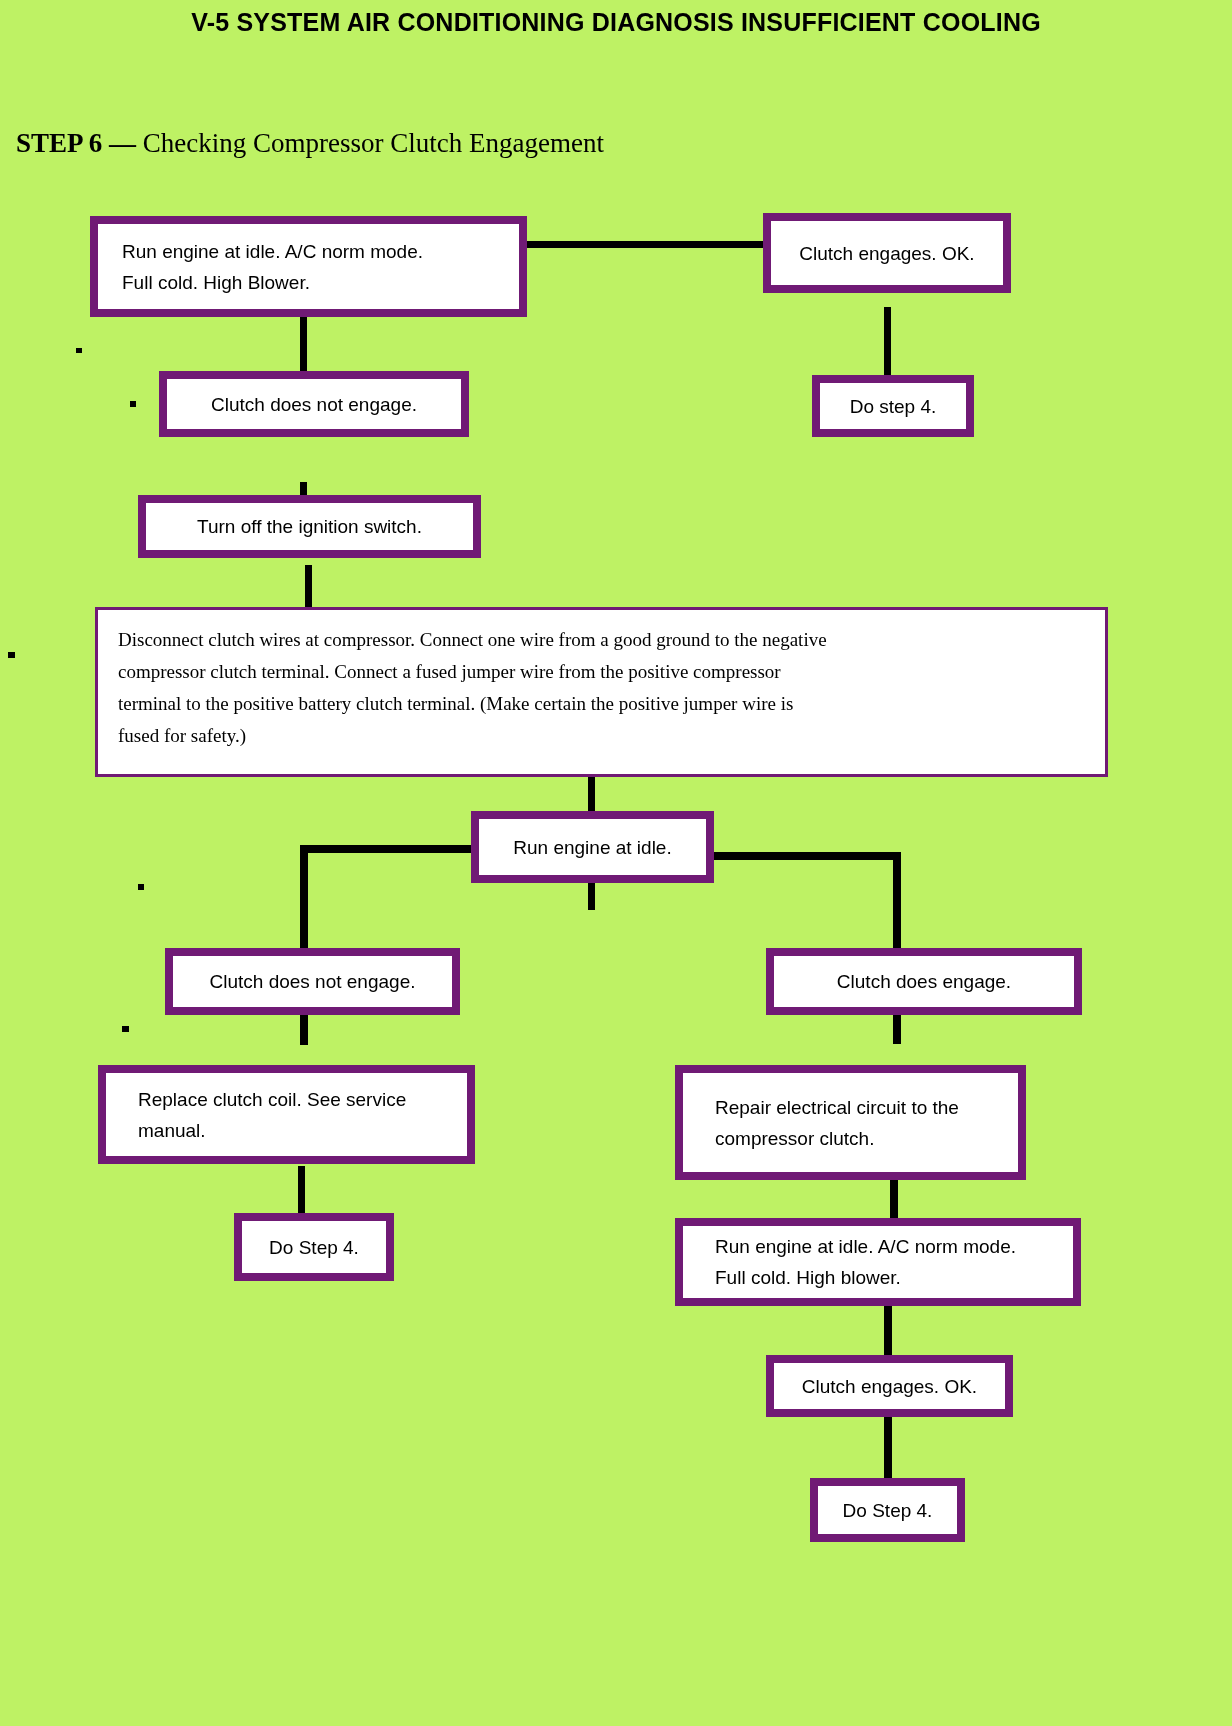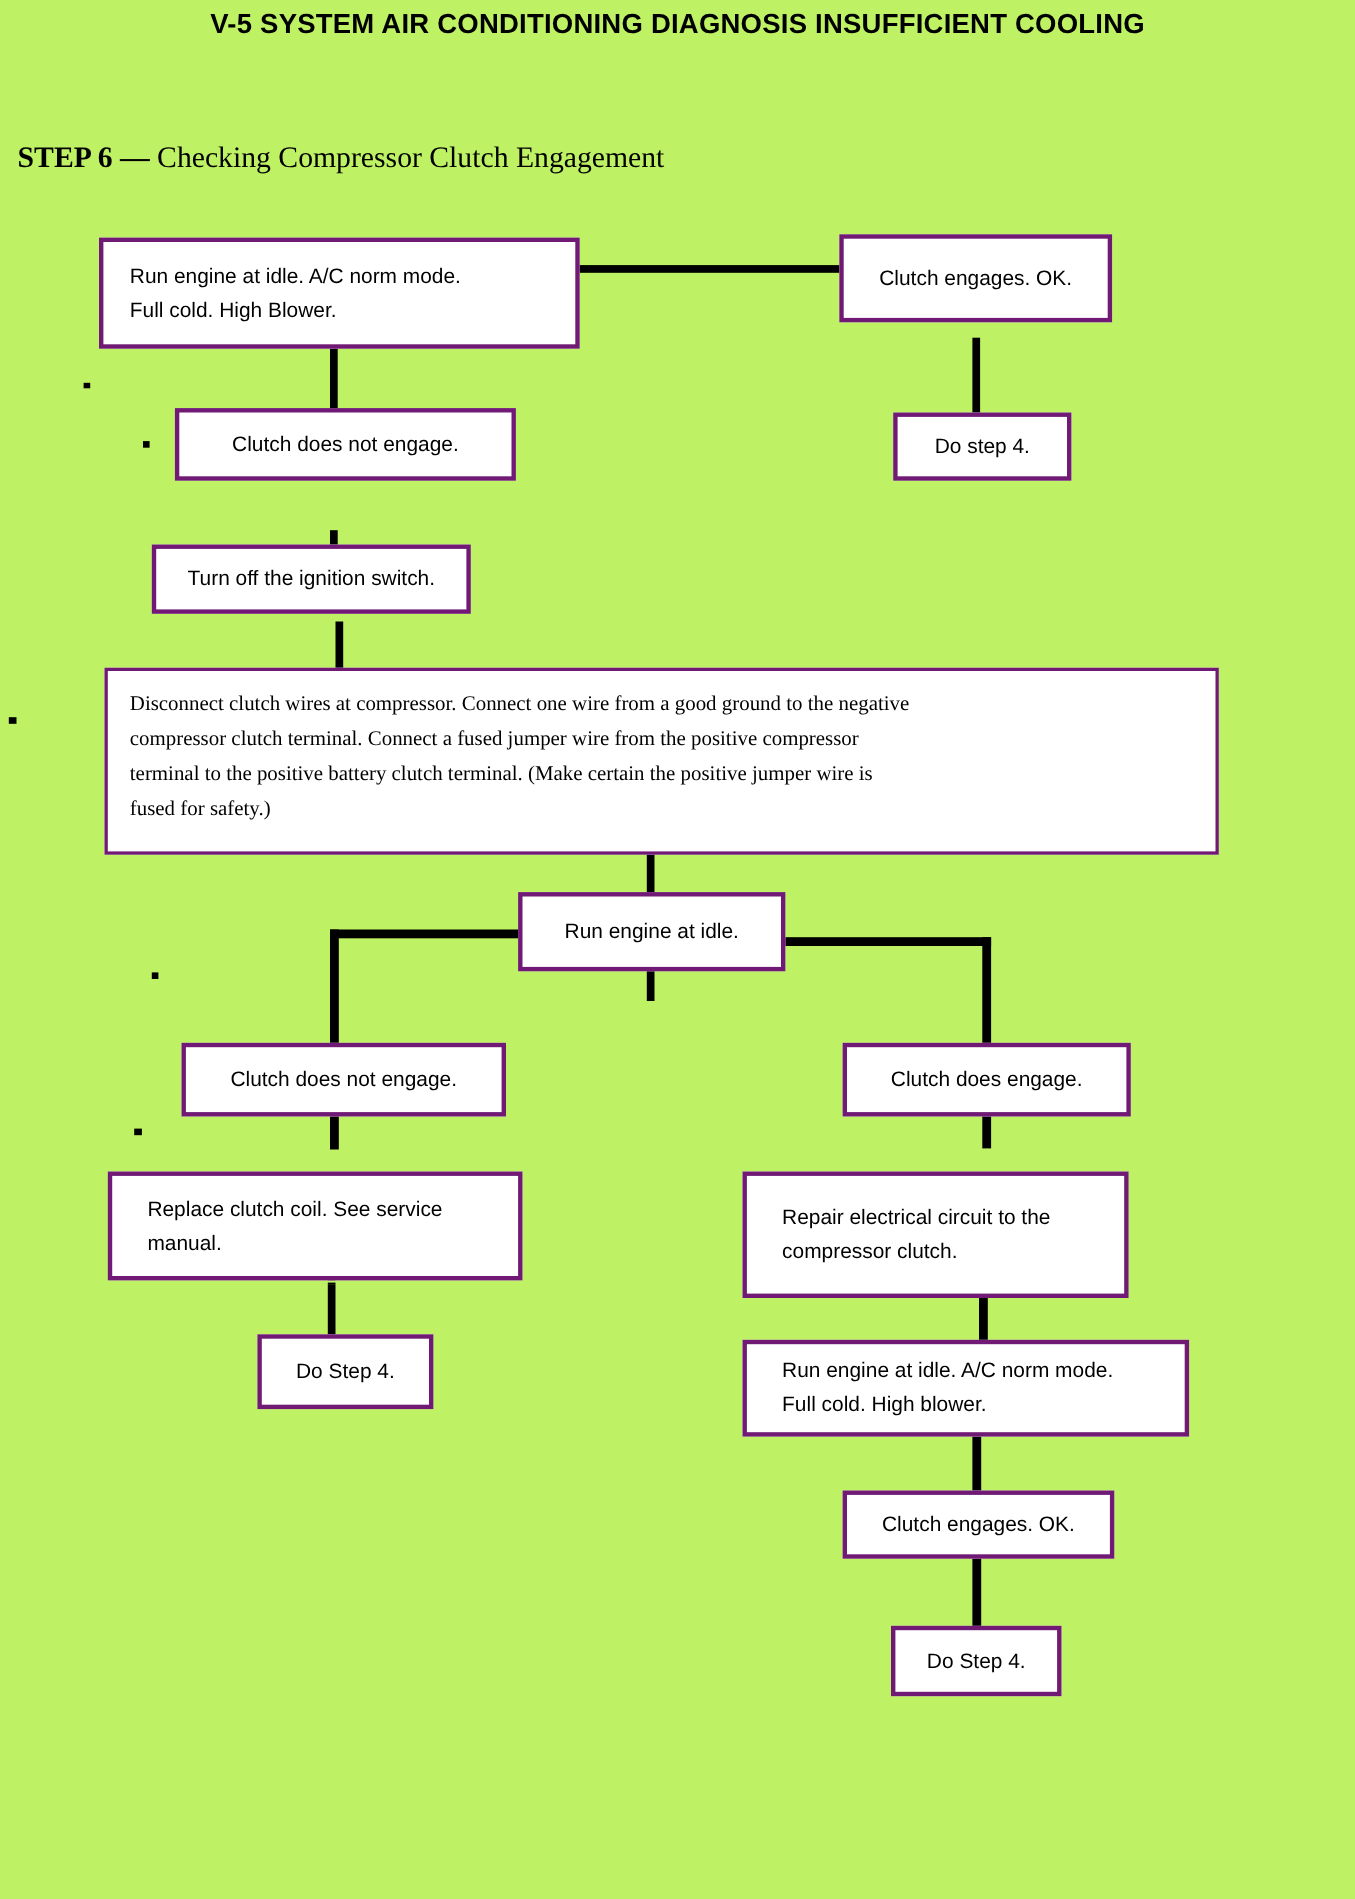--- a/index.html
+++ b/index.html
@@ -42,21 +42,21 @@
     white-space: nowrap;
   }
   .step-title .step-strong {
     font-weight: bold;
   }
 
   
   .node {
     position: absolute;
     box-sizing: border-box;
-    border: 4px solid #701a75;
+    border: 8px solid #701a75;
     background: #ffffff;
     font-family: "Liberation Sans", sans-serif;
     font-size: 19px;
     line-height: 31px;
     color: #000000;
     z-index: 3;
     display: flex;
     flex-direction: column;
     justify-content: center;
   }
@@ -145,40 +145,40 @@
   </div>
 
   <div class="node center-txt" style="left:812px; top:375px; width:162px; height:62px;">
     <span class="line">Do step 4.</span>
   </div>
 
   <div class="node center-txt" style="left:159px; top:371px; width:310px; height:66px;">
     <span class="line">Clutch does not engage.</span>
   </div>
 
-  <div class="node center-txt" style="left:138px; top:495px; width:290px; height:63px;">
+  <div class="node center-txt" style="left:138px; top:495px; width:343px; height:63px;">
     <span class="line">Turn off the ignition switch.</span>
   </div>
 
   <div class="node para" style="left:95px; top:607px; width:1013px; height:170px;">
     <span class="line">Disconnect clutch wires at compressor. Connect one wire from a good ground to the negative</span>
     <span class="line">compressor clutch terminal. Connect a fused jumper wire from the positive compressor</span>
     <span class="line">terminal to the positive battery clutch terminal. (Make certain the positive jumper wire is</span>
     <span class="line">fused for safety.)</span>
   </div>
 
   <div class="node center-txt" style="left:471px; top:811px; width:243px; height:72px;">
     <span class="line">Run engine at idle.</span>
   </div>
 
   <div class="node center-txt" style="left:165px; top:948px; width:295px; height:67px;">
     <span class="line">Clutch does not engage.</span>
   </div>
 
-  <div class="node center-txt" style="left:766px; top:948px; width:262px; height:67px;">
+  <div class="node center-txt" style="left:766px; top:948px; width:316px; height:67px;">
     <span class="line">Clutch does engage.</span>
   </div>
 
   <div class="node pad-left2" style="left:98px; top:1065px; width:377px; height:99px;">
     <span class="line">Replace clutch coil. See service</span>
     <span class="line">manual.</span>
   </div>
 
   <div class="node pad-left2" style="left:675px; top:1065px; width:351px; height:115px;">
     <span class="line">Repair electrical circuit to the</span>

